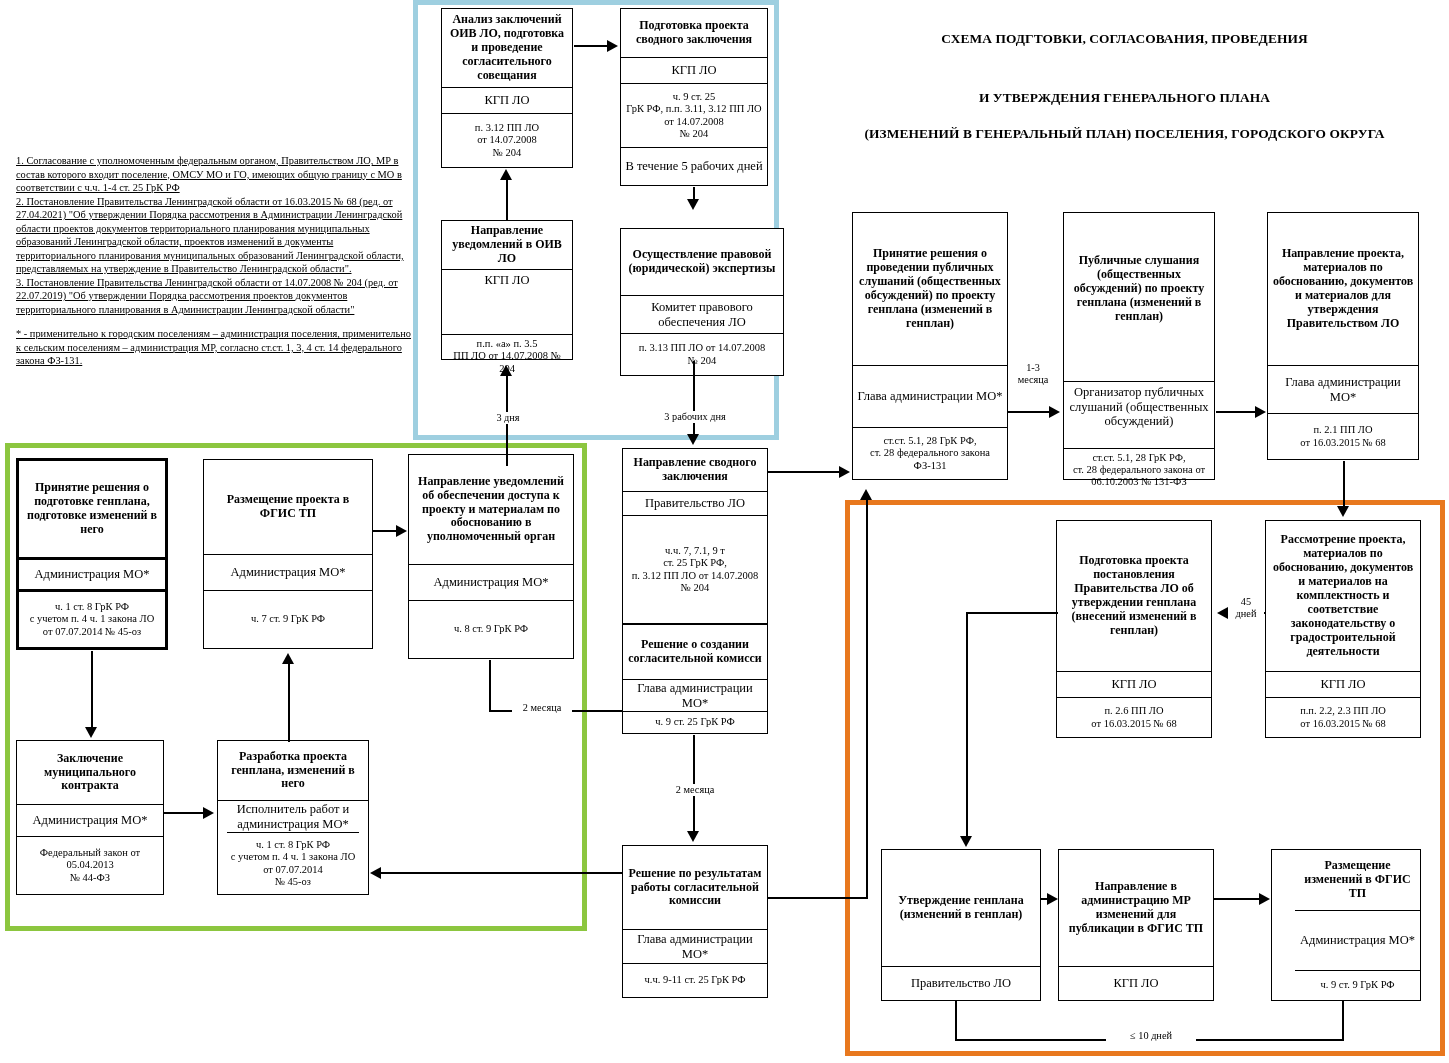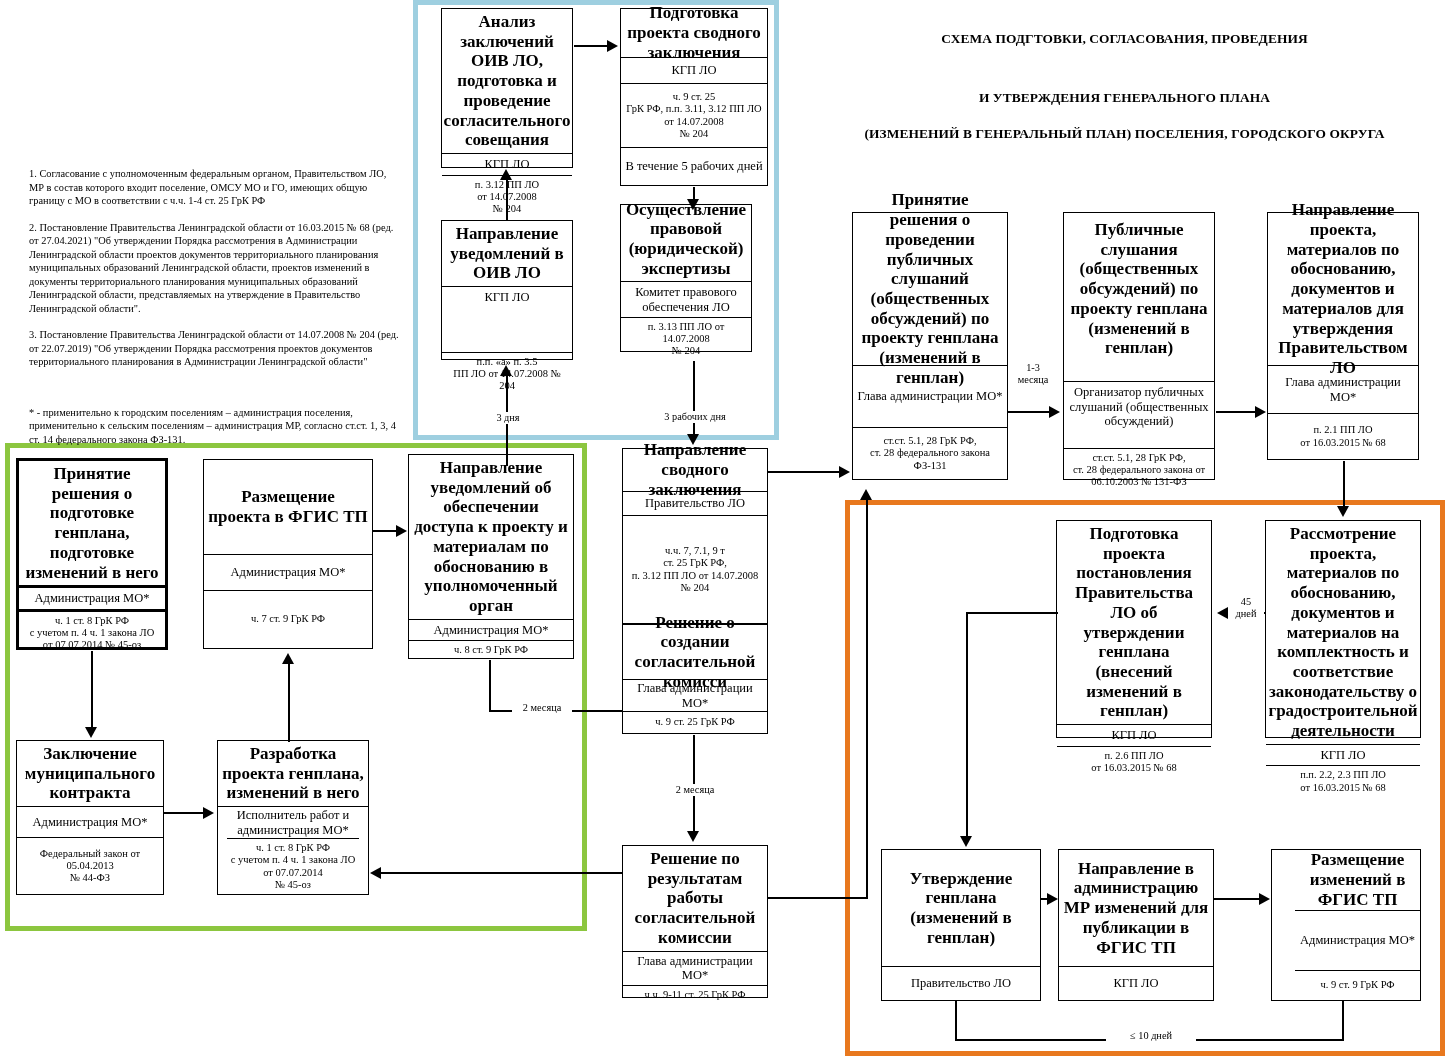--- a/index.html
+++ b/index.html
@@ -13,29 +13,29 @@
   .frame-orange{border:5px solid #e8781e;}
 
   
   .node{position:absolute;box-sizing:border-box;border:1.4px solid #000;background:#fff;
         display:flex;flex-direction:column;}
   .node.bold{border:3.5px solid #000;}
   .seg{box-sizing:border-box;display:flex;align-items:center;justify-content:center;
        text-align:center;padding:3px 4px;line-height:1.16;}
   .seg + .seg{border-top:1.4px solid #000;}
   .node.bold .seg + .seg{border-top:3.5px solid #000;}
-  .seg.title{font-weight:bold;font-size:17px;flex:1 1 auto;}
+  .seg.title{font-weight:bold;font-size:12px;flex:1 1 auto;}
   .seg.actor{font-size:12.5px;}
   .seg.ref{font-size:10.5px;}
 
   
   .heading{position:absolute;text-align:center;font-weight:bold;font-size:13.4px;
            letter-spacing:.1px;line-height:1.1;}
   .notes{position:absolute;font-size:10.4px;line-height:1.30;text-align:left;}
-  .notes p{margin:13px;}
+  .notes p{margin:0;text-decoration:underline;}
   .notes .gap{height:11px;}
 
   
   .ln{position:absolute;background:#000;}
   .lnh{height:2.4px;}
   .lnv{width:2.4px;}
   .arrow{position:absolute;width:0;height:0;}
   .ar-r{border-top:6.5px solid transparent;border-bottom:6.5px solid transparent;border-left:11px solid #000;}
   .ar-l{border-top:6.5px solid transparent;border-bottom:6.5px solid transparent;border-right:11px solid #000;}
   .ar-d{border-left:6.5px solid transparent;border-right:6.5px solid transparent;border-top:11px solid #000;}
@@ -85,21 +85,21 @@
     <div class="seg actor" style="height:38px;">В течение 5 рабочих дней</div>
   </div>
 
   <div class="node" style="left:441px;top:220px;width:132px;height:140px;">
     <div class="seg title">Направление уведомлений в ОИВ ЛО</div>
     <div class="seg actor" style="height:26px;">КГП ЛО</div>
     <div class="seg ref" style="height:52px;white-space:pre-line;margin-top:44px;">п.п. «а» п. 3.5
 ПП ЛО от 14.07.2008 № 204</div>
   </div>
 
-  <div class="node" style="left:620px;top:204px;width:132px;height:148px;justify-content:center;">
+  <div class="node" style="left:620px;top:228px;width:164px;height:148px;justify-content:center;">
     <div class="seg title">Осуществление правовой (юридической) экспертизы</div>
     <div class="seg actor" style="height:38px;">Комитет правового обеспечения ЛО</div>
     <div class="seg ref" style="height:42px;white-space:pre-line;">п. 3.13 ПП ЛО от 14.07.2008
 № 204</div>
   </div>
 
   <div class="node bold" style="left:16px;top:458px;width:152px;height:192px;">
     <div class="seg title">Принятие решения о подготовке генплана, подготовке изменений в него</div>
     <div class="seg actor" style="height:32px;">Администрация МО*</div>
     <div class="seg ref" style="height:58px;white-space:pre-line;">ч. 1 ст. 8 ГрК РФ

